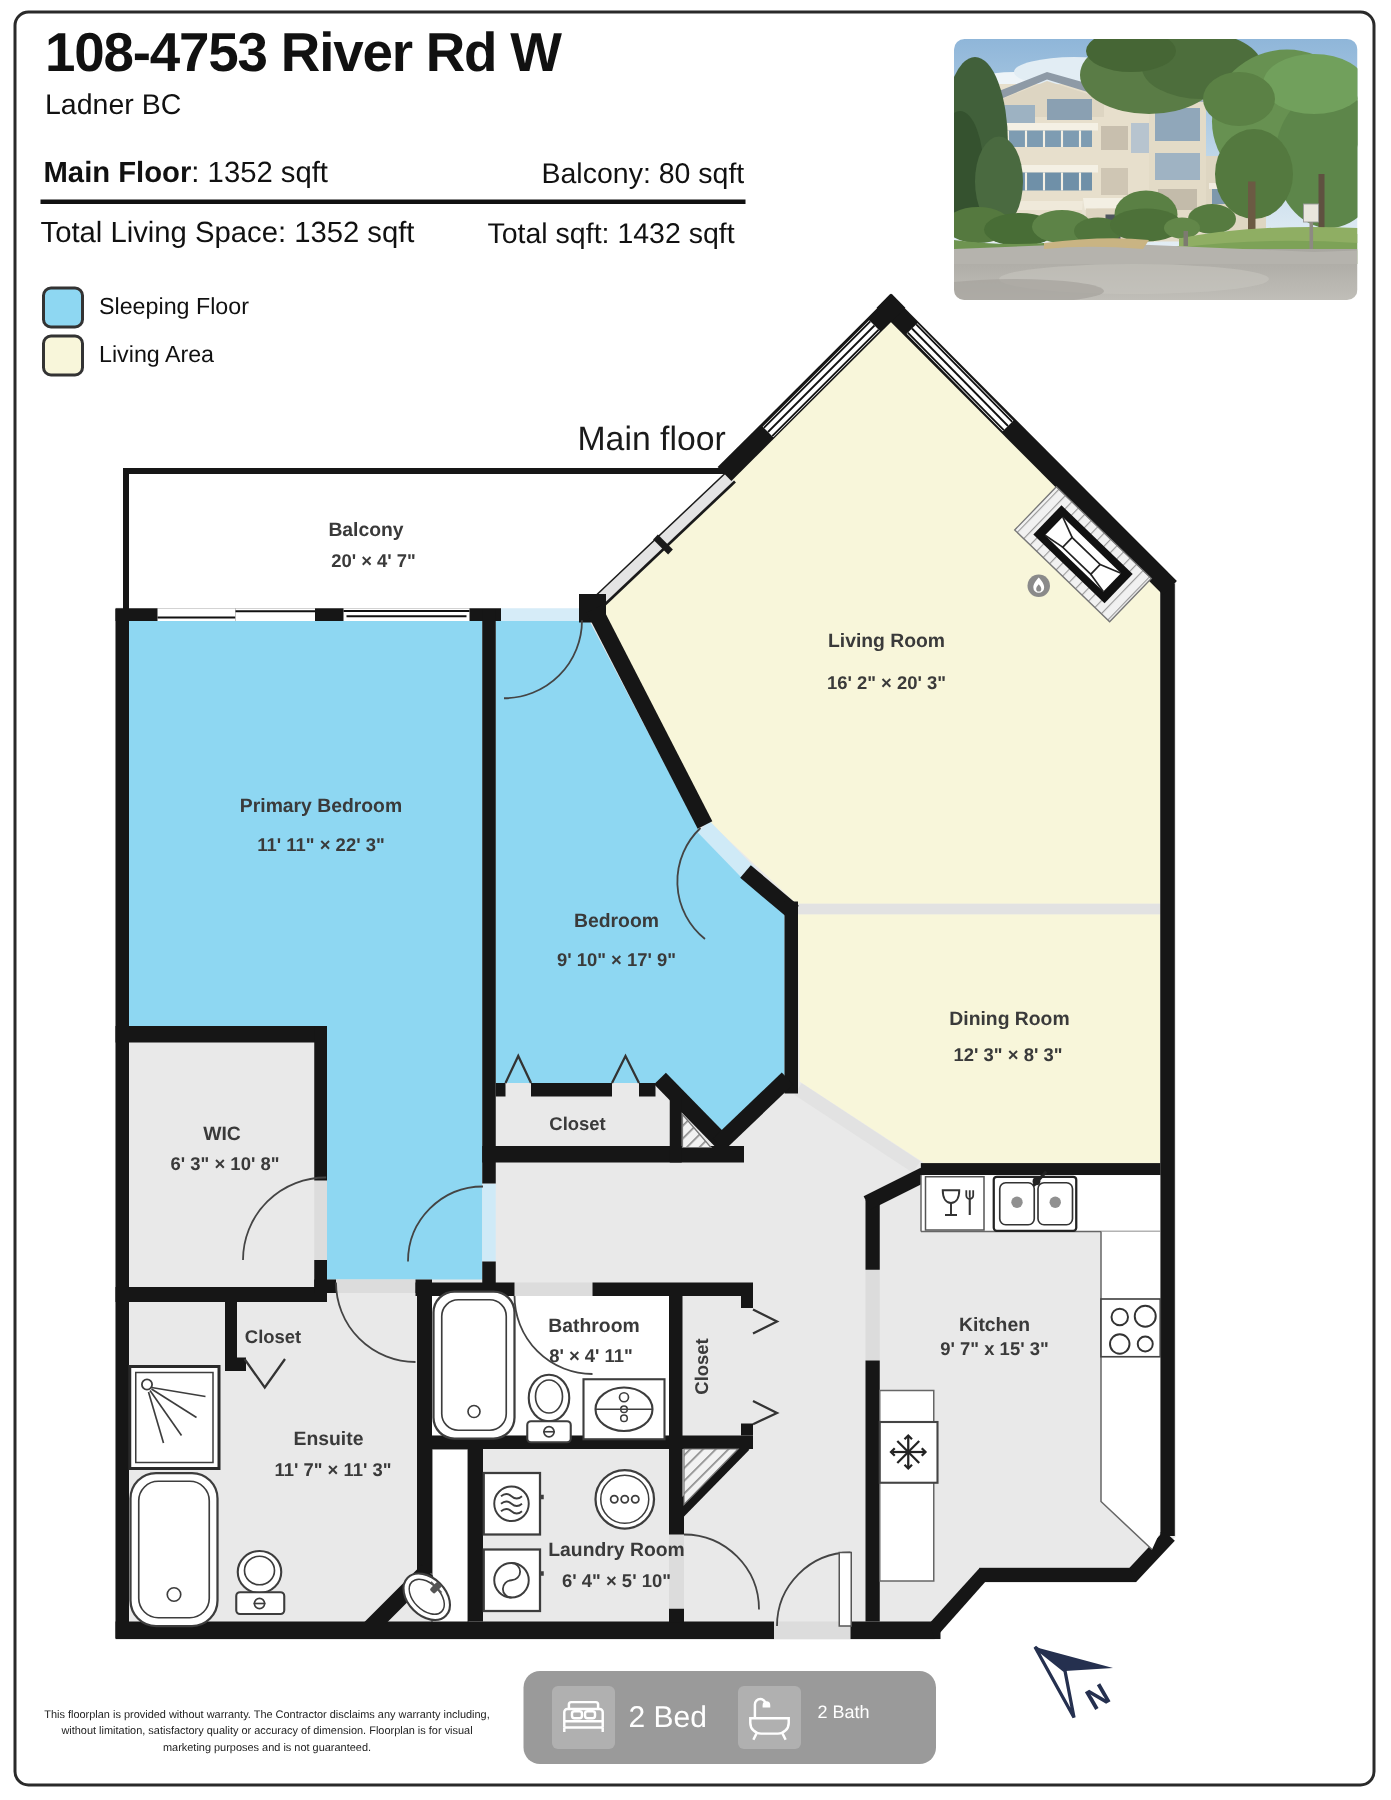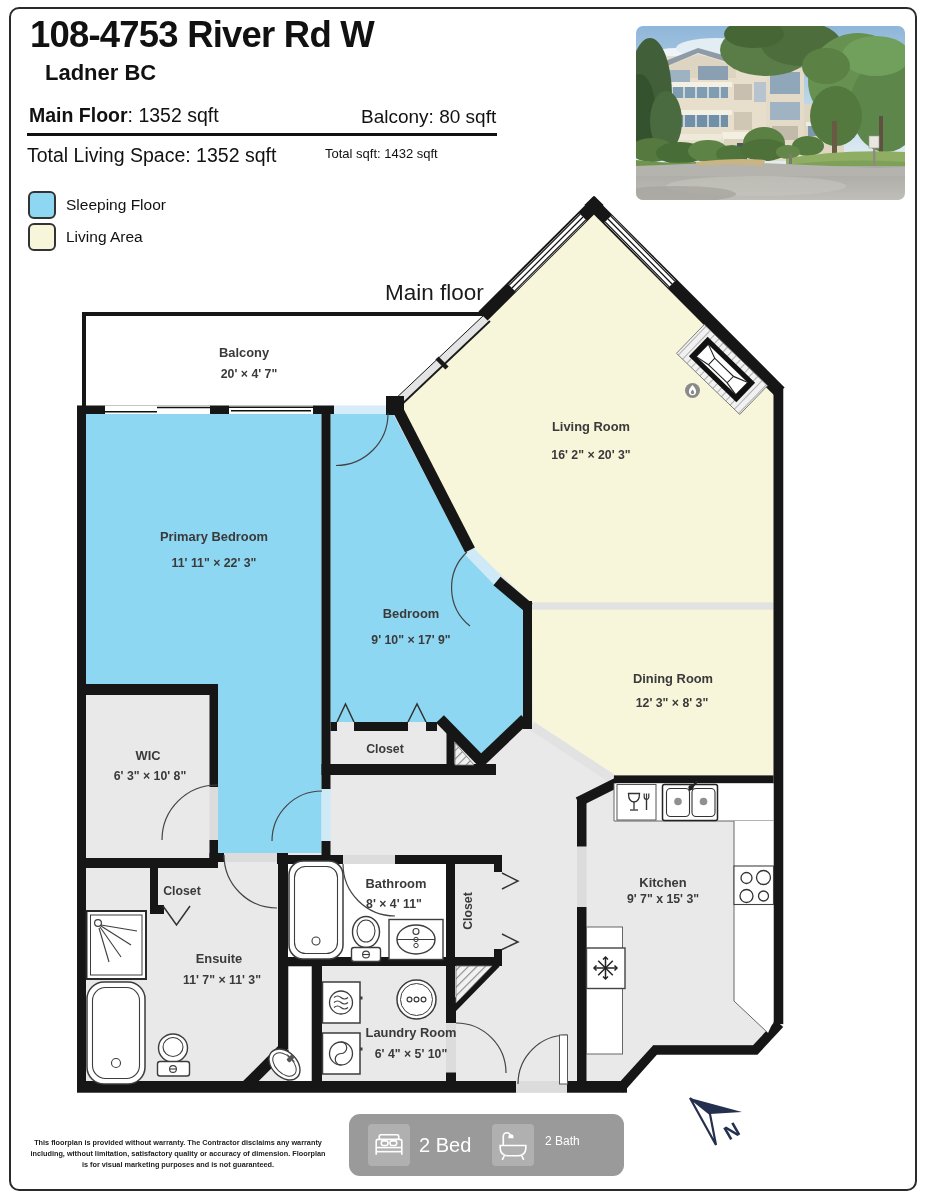--- a/index.html
+++ b/index.html
@@ -8,31 +8,31 @@
   .abs{position:absolute;}
   .t{color:#111;}
 </style>
 </head>
 <body>
 
 <div class="page"></div>
 
 <div class="abs t" style="left:30px;top:14px;font-size:36.5px;font-weight:bold;letter-spacing:-0.8px;">108-4753 River Rd W</div>
 
-<div class="abs t" style="left:45px;top:60px;font-size:22px;font-weight:bold;">Ladner BC</div>
+<div class="abs t" style="left:30px;top:60px;font-size:19px;font-weight:normal;">Ladner BC</div>
 
 <div class="abs t" style="left:29px;top:104px;font-size:19.5px;"><b>Main Floor</b>: 1352 sqft</div>
 
 <div class="abs t" style="left:361px;top:106px;font-size:19px;text-align:right;">Balcony: 80 sqft</div>
 
 <div class="abs" style="left:27px;top:133px;width:470px;height:3px;background:#111;"></div>
 
 <div class="abs t" style="left:27px;top:144px;font-size:19.5px;font-weight:normal;">Total Living Space: 1352 sqft</div>
 
-<div class="abs t" style="left:325px;top:146px;font-size:13px;">Total sqft: 1432 sqft</div>
+<div class="abs t" style="left:325px;top:146px;font-size:19px;">Total sqft: 1432 sqft</div>
 
 <div class="abs" style="left:28px;top:191px;width:24px;height:24px;background:#8ed7f2;border:2px solid #333;border-radius:6px;"></div>
 
 <div class="abs t" style="left:66px;top:196px;font-size:15.5px;">Sleeping Floor</div>
 
 <div class="abs" style="left:28px;top:223px;width:24px;height:24px;background:#f8f6da;border:2px solid #333;border-radius:6px;"></div>
 
 <div class="abs t" style="left:66px;top:228px;font-size:15.5px;">Living Area</div>
 
 <div class="abs" style="left:385px;top:280px;font-size:22.5px;color:#1a1a1a;">Main floor</div>
@@ -706,21 +706,21 @@
         <text x="222" y="984" font-size="12.3">11' 7" × 11' 3"</text>
       </g>
 
 <g>
         <text x="411" y="1037" font-size="12.9">Laundry Room</text>
         <text x="411" y="1058" font-size="12.3">6' 4" × 5' 10"</text>
       </g>
 </g>
 </svg>
 
-<div class="abs" style="left:28px;top:1138px;width:300px;text-align:center;font-size:7.3px;font-weight:bold;color:#222;line-height:1.5;">This floorplan is provided without warranty. The Contractor disclaims any warranty including, without limitation, satisfactory quality or accuracy of dimension. Floorplan is for visual marketing purposes and is not guaranteed.</div>
+<div class="abs" style="left:28px;top:1138px;width:300px;text-align:center;font-size:7.3px;font-weight:normal;color:#222;line-height:1.5;">This floorplan is provided without warranty. The Contractor disclaims any warranty including, without limitation, satisfactory quality or accuracy of dimension. Floorplan is for visual marketing purposes and is not guaranteed.</div>
 
 <div class="abs" style="left:349px;top:1114px;width:275px;height:62px;background:#9a9a9a;border-radius:11px;"></div>
 
 <div class="abs" style="left:368px;top:1124px;width:42px;height:42px;background:#b0b0b0;border-radius:4px;"></div>
 <svg class="abs" style="left:368px;top:1124px;" width="42" height="42" viewBox="0 0 41 41">
   <g fill="none" stroke="#fff" stroke-width="1.6">
     <path d="M8,27 v-10 a2,2 0 0 1 2,-2 h21 a2,2 0 0 1 2,2 v10"></path>
     <path d="M8,27 h25"></path>
     <path d="M11,15 v-3 a1.5,1.5 0 0 1 1.5,-1.5 h16 a1.5,1.5 0 0 1 1.5,1.5 v3"></path>
     <rect x="13" y="16.5" width="6.5" height="4.5" rx="1.6"></rect>

